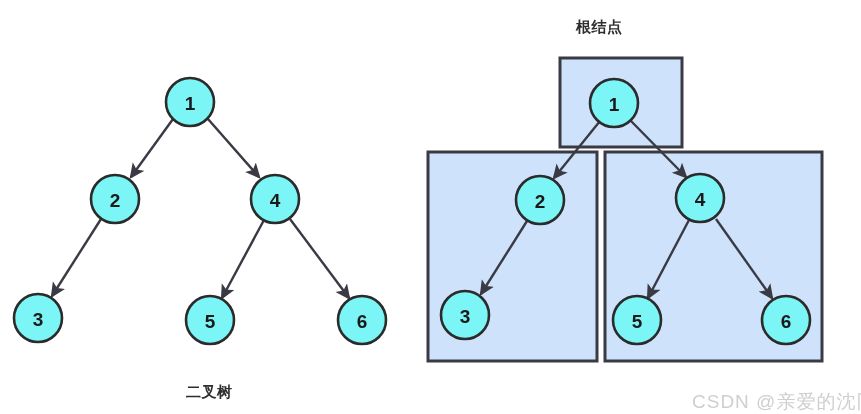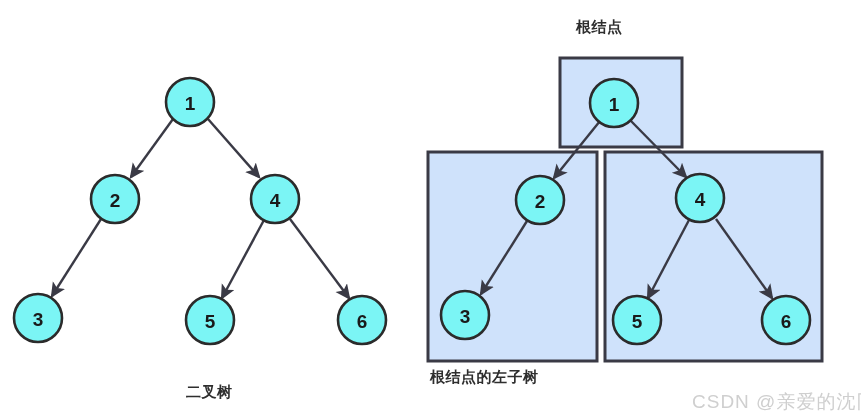--- a/index.html
+++ b/index.html
@@ -152,18 +152,17 @@
         <circle class="node-circle" cx="786" cy="320" r="24"></circle>
         <text class="node-label" x="786" y="321">6</text>
       </g>
     </g>
   </svg>
 
   <div class="caption" style="left:186px; top:383px;">二叉树</div>
 
   <div class="caption" style="left:576px; top:18px;">根结点</div>
 
-  <div class="caption" style="left:430px; top:368px;">根结点的左子树</div>
 
 
   <div class="watermark" style="left:692px; top:389px;">CSDN @亲爱的沈同学</div>
 
 </div>
 
 </body></html>

